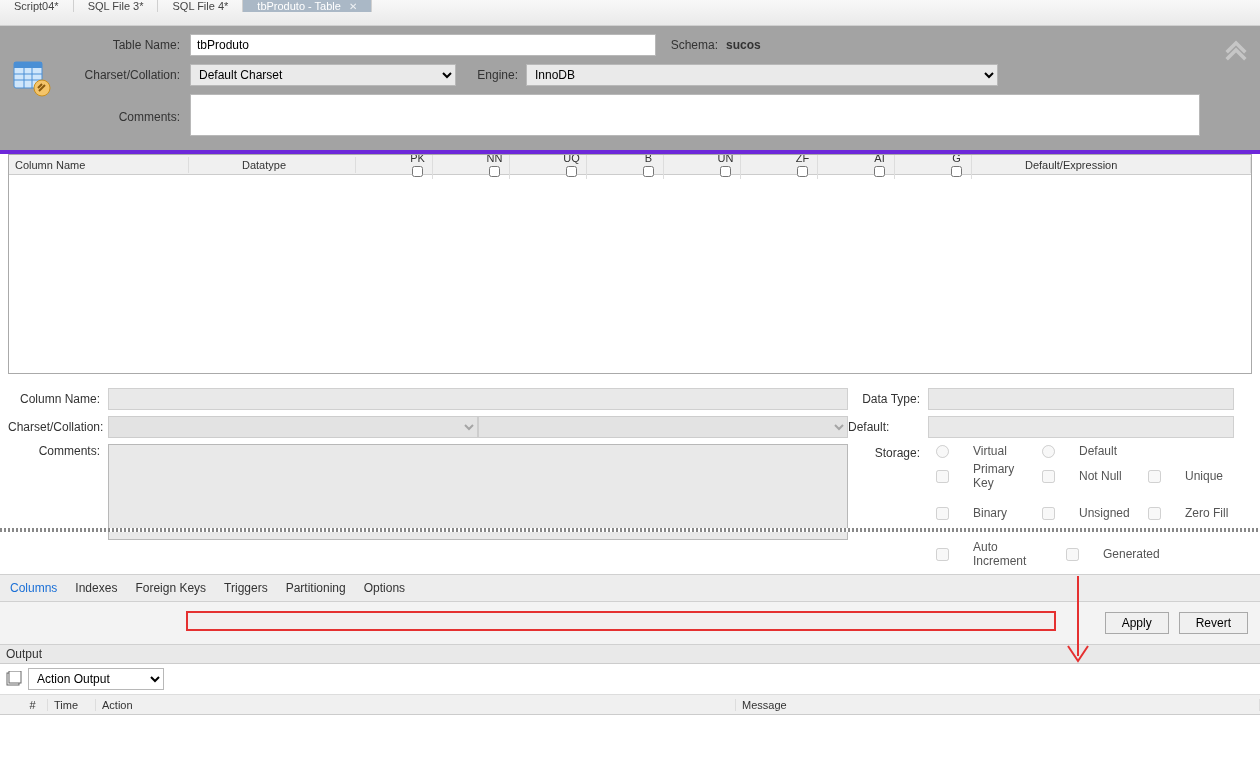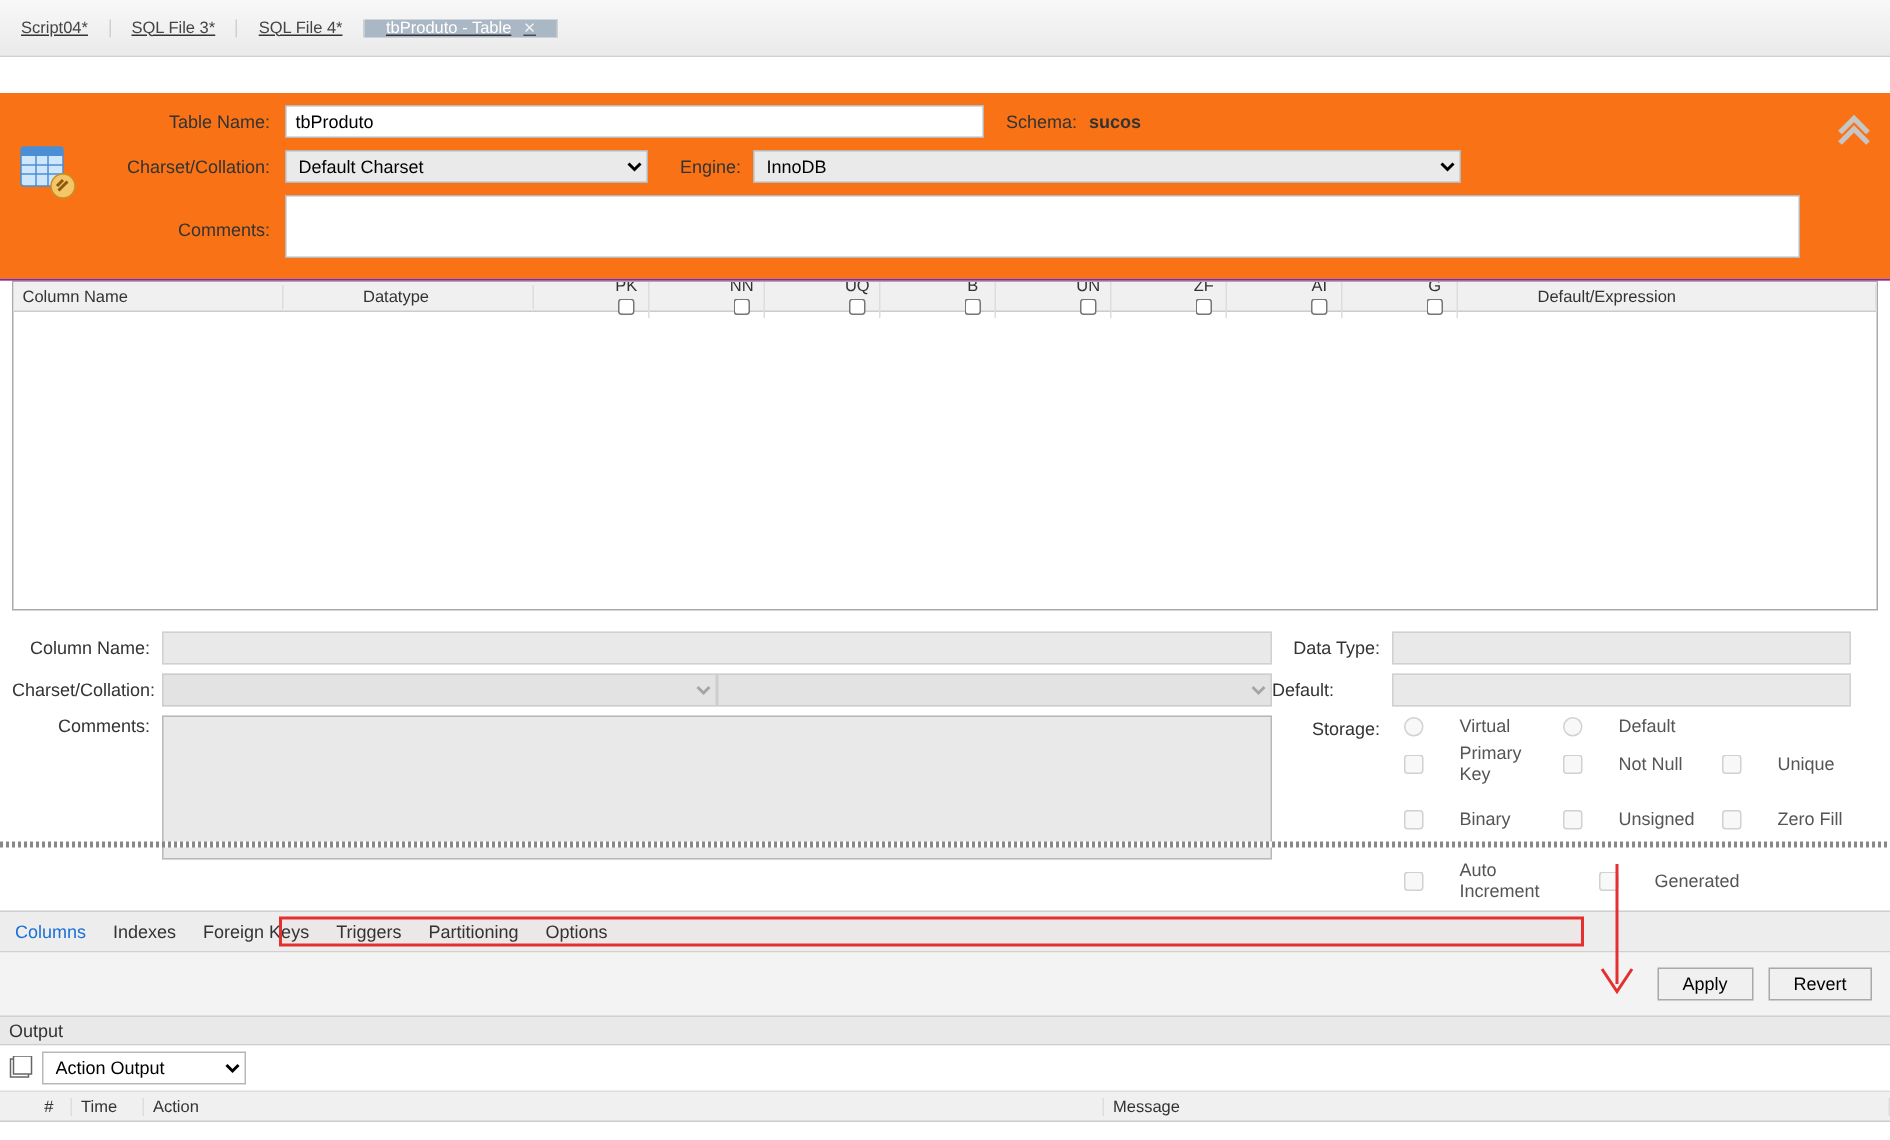--- a/index.html
+++ b/index.html
@@ -9,47 +9,45 @@
     color: #333;
     background: #fff;
     width: 1260px;
     height: 760px;
     overflow: hidden;
     position: relative;
   }
   
   .tabbar {
     display: flex;
-    align-items: center;
-    height: 38px;
+    align-items: flex-start;
+    height: 26px;
     background: linear-gradient(#f8f8f8,#eaeaea);
     border-bottom: 1px solid #d0d0d0;
     font-size: 11px;
-    text-decoration: underline;
   }
   .tab {
     display: flex; align-items: center;
     padding: 0 14px;
     border-right: 1px solid #d0d0d0;
     color: #444;
     cursor: pointer;
   }
   .tab.active {
     background: #aab8c6;
     color: #fff;
   }
   .tab-close { margin-left: 8px; font-size: 10px; opacity: .8; }
 
   
   .form-area {
     padding: 8px 8px 6px 8px;
-    background: #f97316;
-    border-bottom: 1px solid #6d28d9;
+    background: #a3a3a3;
+    border-bottom: 4px solid #6d28d9;
     position: relative;
-    margin-top: 24px;
   }
   .form-row { display: flex; align-items: center; margin-bottom: 8px; }
   .label {
     width: 182px; text-align: right; padding-right: 10px; color: #333;
   }
   .txtinput {
     height: 22px; border: 1px solid #b8b8b8; padding: 0 6px;
     font-size: 12px; background: #fff;
   }
   .select {
@@ -202,21 +200,21 @@
 
   <div class="form-row" style="margin-left:0;">
     <div class="label">Table Name:</div>
     <input class="txtinput" style="width: 466px;" value="tbProduto">
     <div style="width:70px; text-align:right; padding-right:8px;">Schema:</div>
     <div style="font-weight:bold;">sucos</div>
   </div>
 
   <div class="form-row">
     <div class="label">Charset/Collation:</div>
-    <select class="select" style="width:242px;">
+    <select class="select" style="width:266px;">
       <option>Default Charset</option>
     </select>
     <div style="width:70px; text-align:right; padding-right:8px;">Engine:</div>
     <select class="select" style="width:472px;">
       <option>InnoDB</option>
     </select>
   </div>
 
   <div class="form-row" style="align-items:flex-start;">
     <div class="label" style="padding-top:16px;">Comments:</div>

